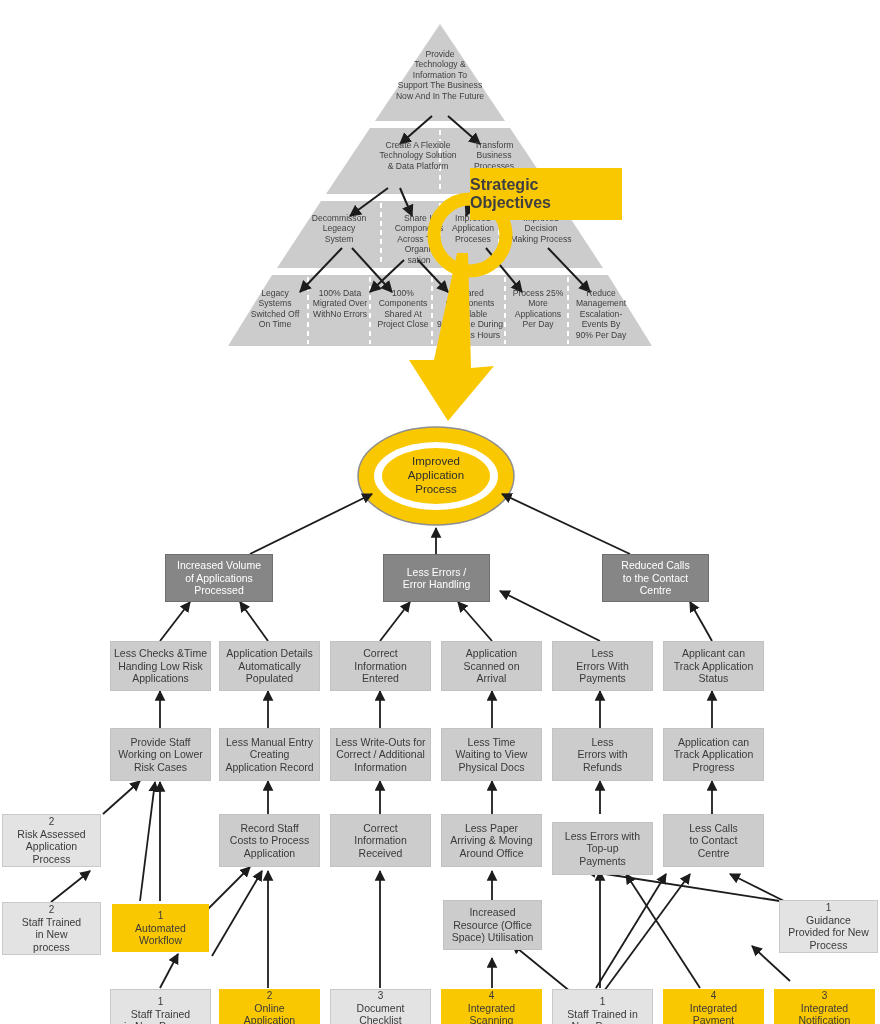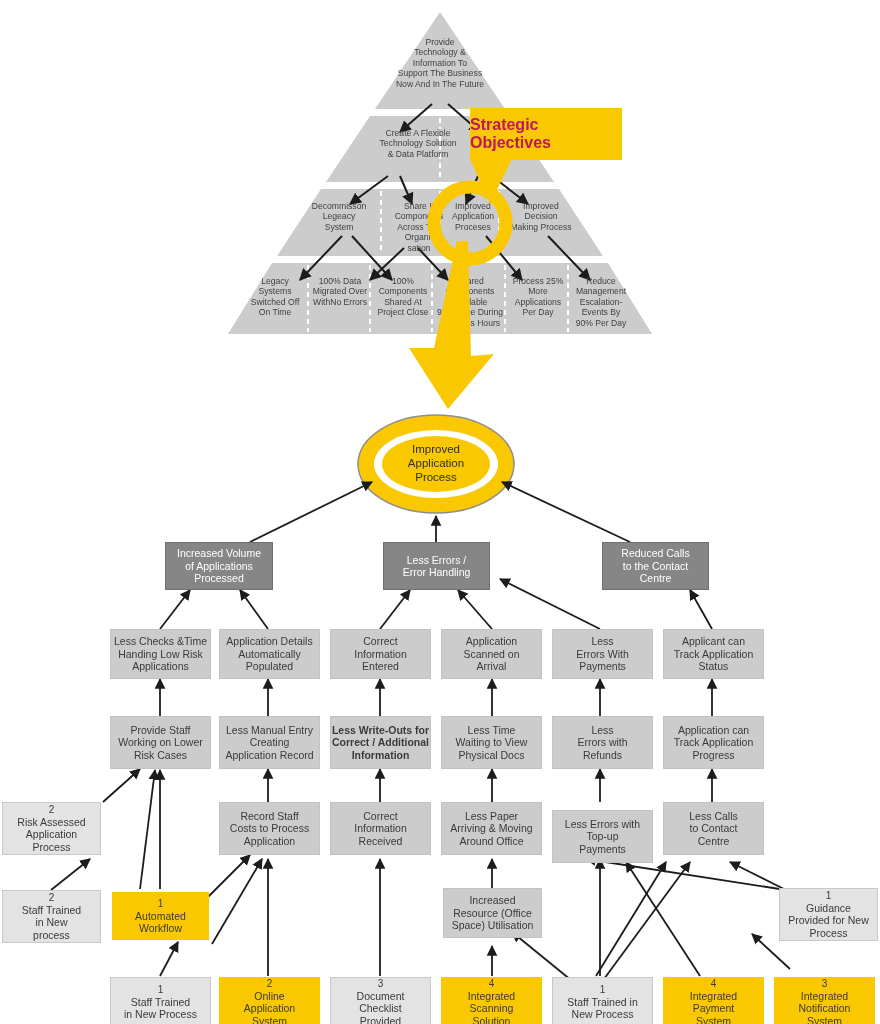--- a/index.html
+++ b/index.html
@@ -1,31 +1,31 @@
 <!DOCTYPE html>
 <html><head>
 <meta charset="utf-8">
 <style>
   html,body{margin:0;padding:0;background:#ffffff;}
   body{width:880px;height:1024px;position:relative;overflow:hidden;
        font-family:"Liberation Sans","DejaVu Sans",sans-serif;color:#333333;}
-  #stage{position:absolute;left:0;top:4px;width:880px;height:960px;}
+  #stage{position:absolute;left:0;top:16px;width:880px;height:960px;}
   svg.layer{position:absolute;left:0;top:0;width:880px;height:1024px;pointer-events:none;}
   .node{position:absolute;box-sizing:border-box;display:flex;align-items:center;
         justify-content:center;text-align:center;line-height:1.18;
         font-size:10.5px;color:#3a3a3a;white-space:pre-line;}
   .pyr-txt{position:absolute;text-align:center;line-height:1.22;font-size:8.6px;
            color:#3f3f3f;white-space:pre-line;}
   .box-dark{background:#868686;border:1px solid #6f6f6f;color:#ffffff;font-size:10.5px;}
   .box-light{background:#cccccc;border:1px solid #c2c2c2;color:#3a3a3a;}
   .box-pale{background:#e3e3e3;border:1px solid #c9c9c9;color:#3a3a3a;}
   .box-yellow{background:#fac800;border:1px solid #fac800;color:#3a3a3a;}
   .num{display:block;font-size:10px;}
-  .callout{position:absolute;background:#fac800;color:#be185d;font-size:16px;
-           font-weight:bold;display:flex;align-items:center;justify-content:center;}
+  .callout{position:absolute;background:#fac800;color:#404040;font-size:16px;
+           font-weight:bold;display:flex;align-items:center;justify-content:center;margin-top:48px;}
   .center-label{position:absolute;font-size:11.5px;text-align:center;line-height:1.2;
                 color:#2e2e2e;white-space:pre-line;}
 </style>
 </head>
 <body>
 
 <div id="stage">
 
   <svg class="layer">
     <defs>
@@ -221,21 +221,21 @@
   <div class="node box-light" style="left:663px;top:625px;width:101px;height:50px;">Applicant can
 Track Application
 Status</div>
 
   <div class="node box-light" style="left:110px;top:712px;width:101px;height:53px;">Provide Staff
 Working on Lower
 Risk Cases</div>
   <div class="node box-light" style="left:219px;top:712px;width:101px;height:53px;">Less Manual Entry
 Creating
 Application Record</div>
-  <div class="node box-light" style="left:330px;top:712px;width:101px;height:53px;font-weight:bold;">Less Write-Outs for
+  <div class="node box-light" style="left:330px;top:712px;width:101px;height:53px;">Less Write-Outs for
 Correct / Additional
 Information</div>
   <div class="node box-light" style="left:441px;top:712px;width:101px;height:53px;">Less Time
 Waiting to View
 Physical Docs</div>
   <div class="node box-light" style="left:552px;top:712px;width:101px;height:53px;">Less
 Errors with
 Refunds</div>
   <div class="node box-light" style="left:663px;top:712px;width:101px;height:53px;">Application can
 Track Application

